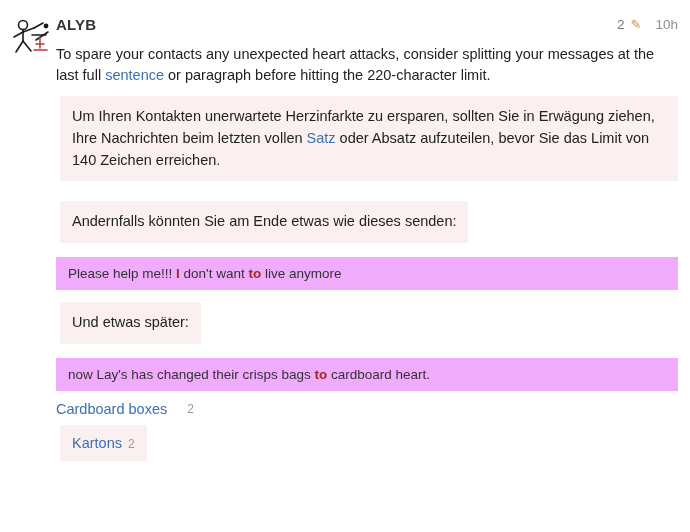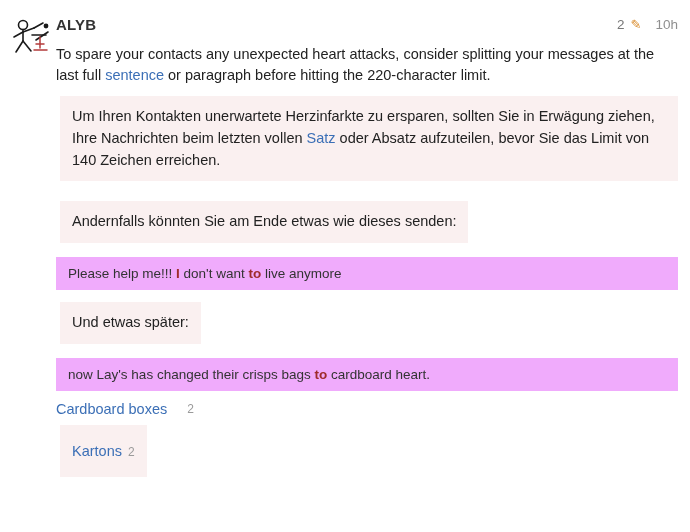--- a/index.html
+++ b/index.html
@@ -118,21 +118,21 @@
     color: #3b6fb6;
     text-decoration: none;
     font-size: 14.5px;
   }
   .tag-count {
     color: #9a9a9a;
     font-size: 12px;
   }
   .tag-box {
     background: #faf0f0;
-    padding: 18px 12px;
+    padding: 10px 12px;
     margin: 4px 0 0 4px;
     display: inline-flex;
     align-items: baseline;
     gap: 6px;
   }
   .tag-box .t-label {
     color: #3b6fb6;
     font-size: 14.5px;
   }
   .tag-box .t-count {

